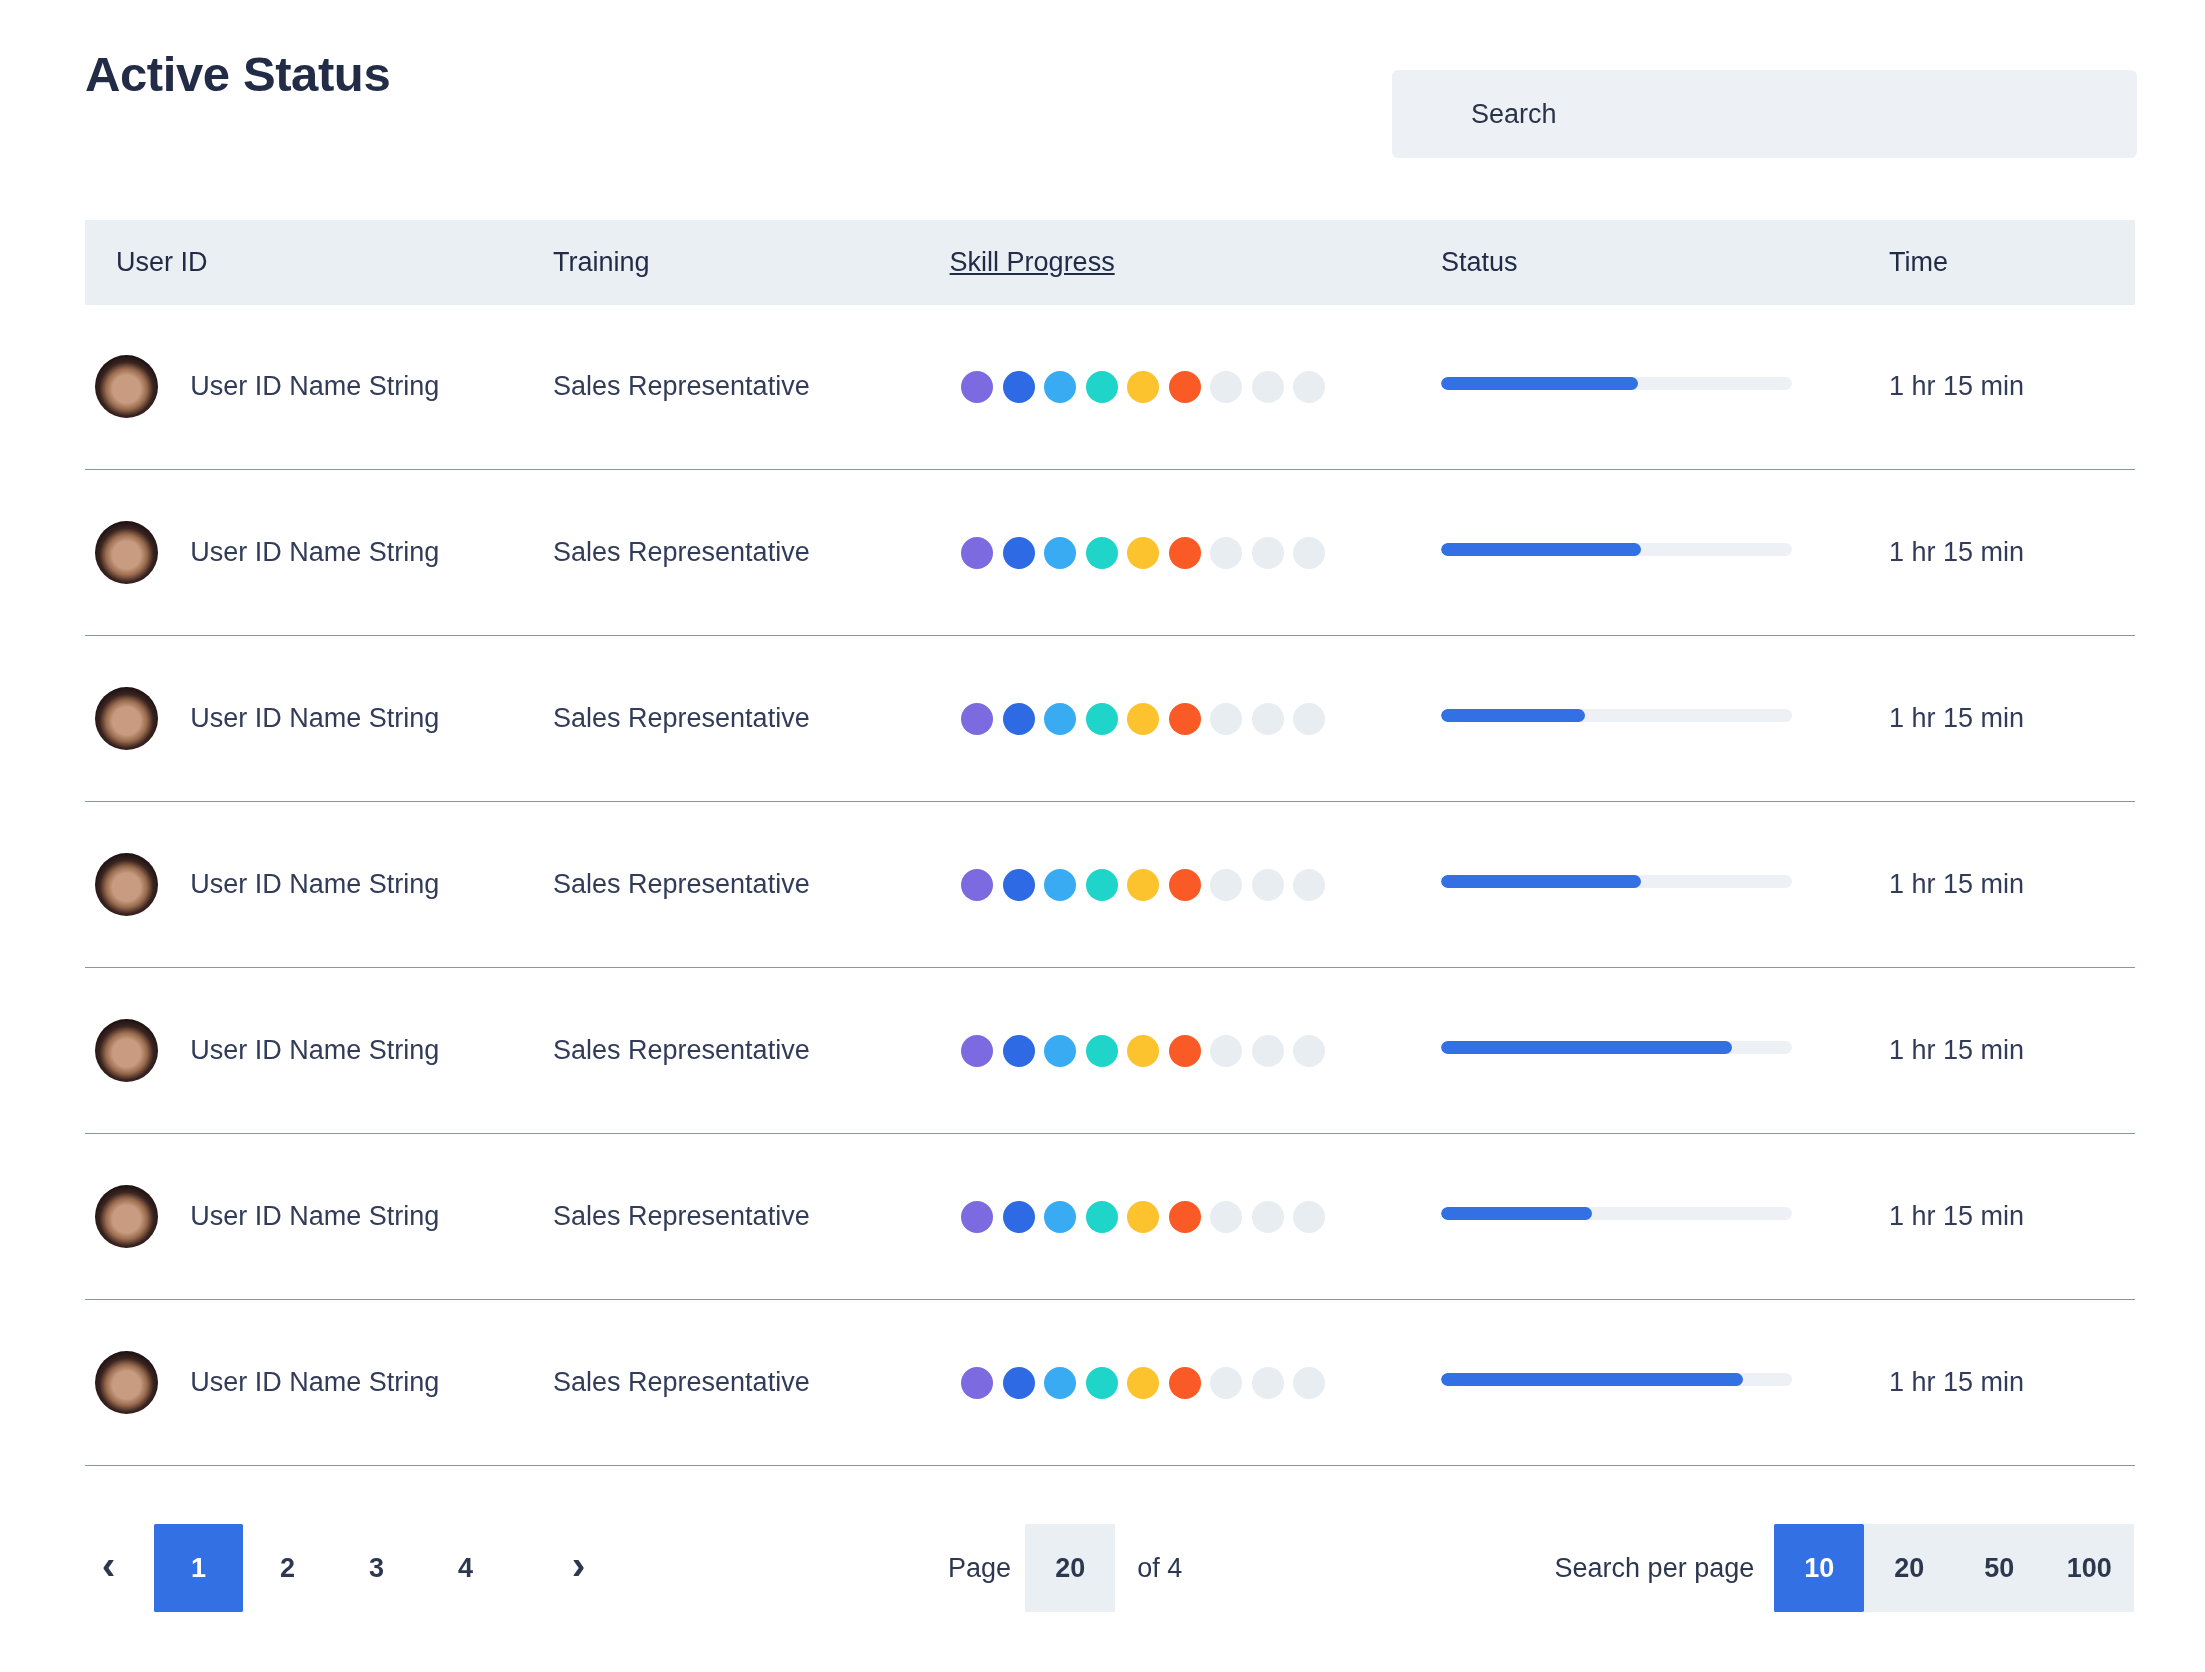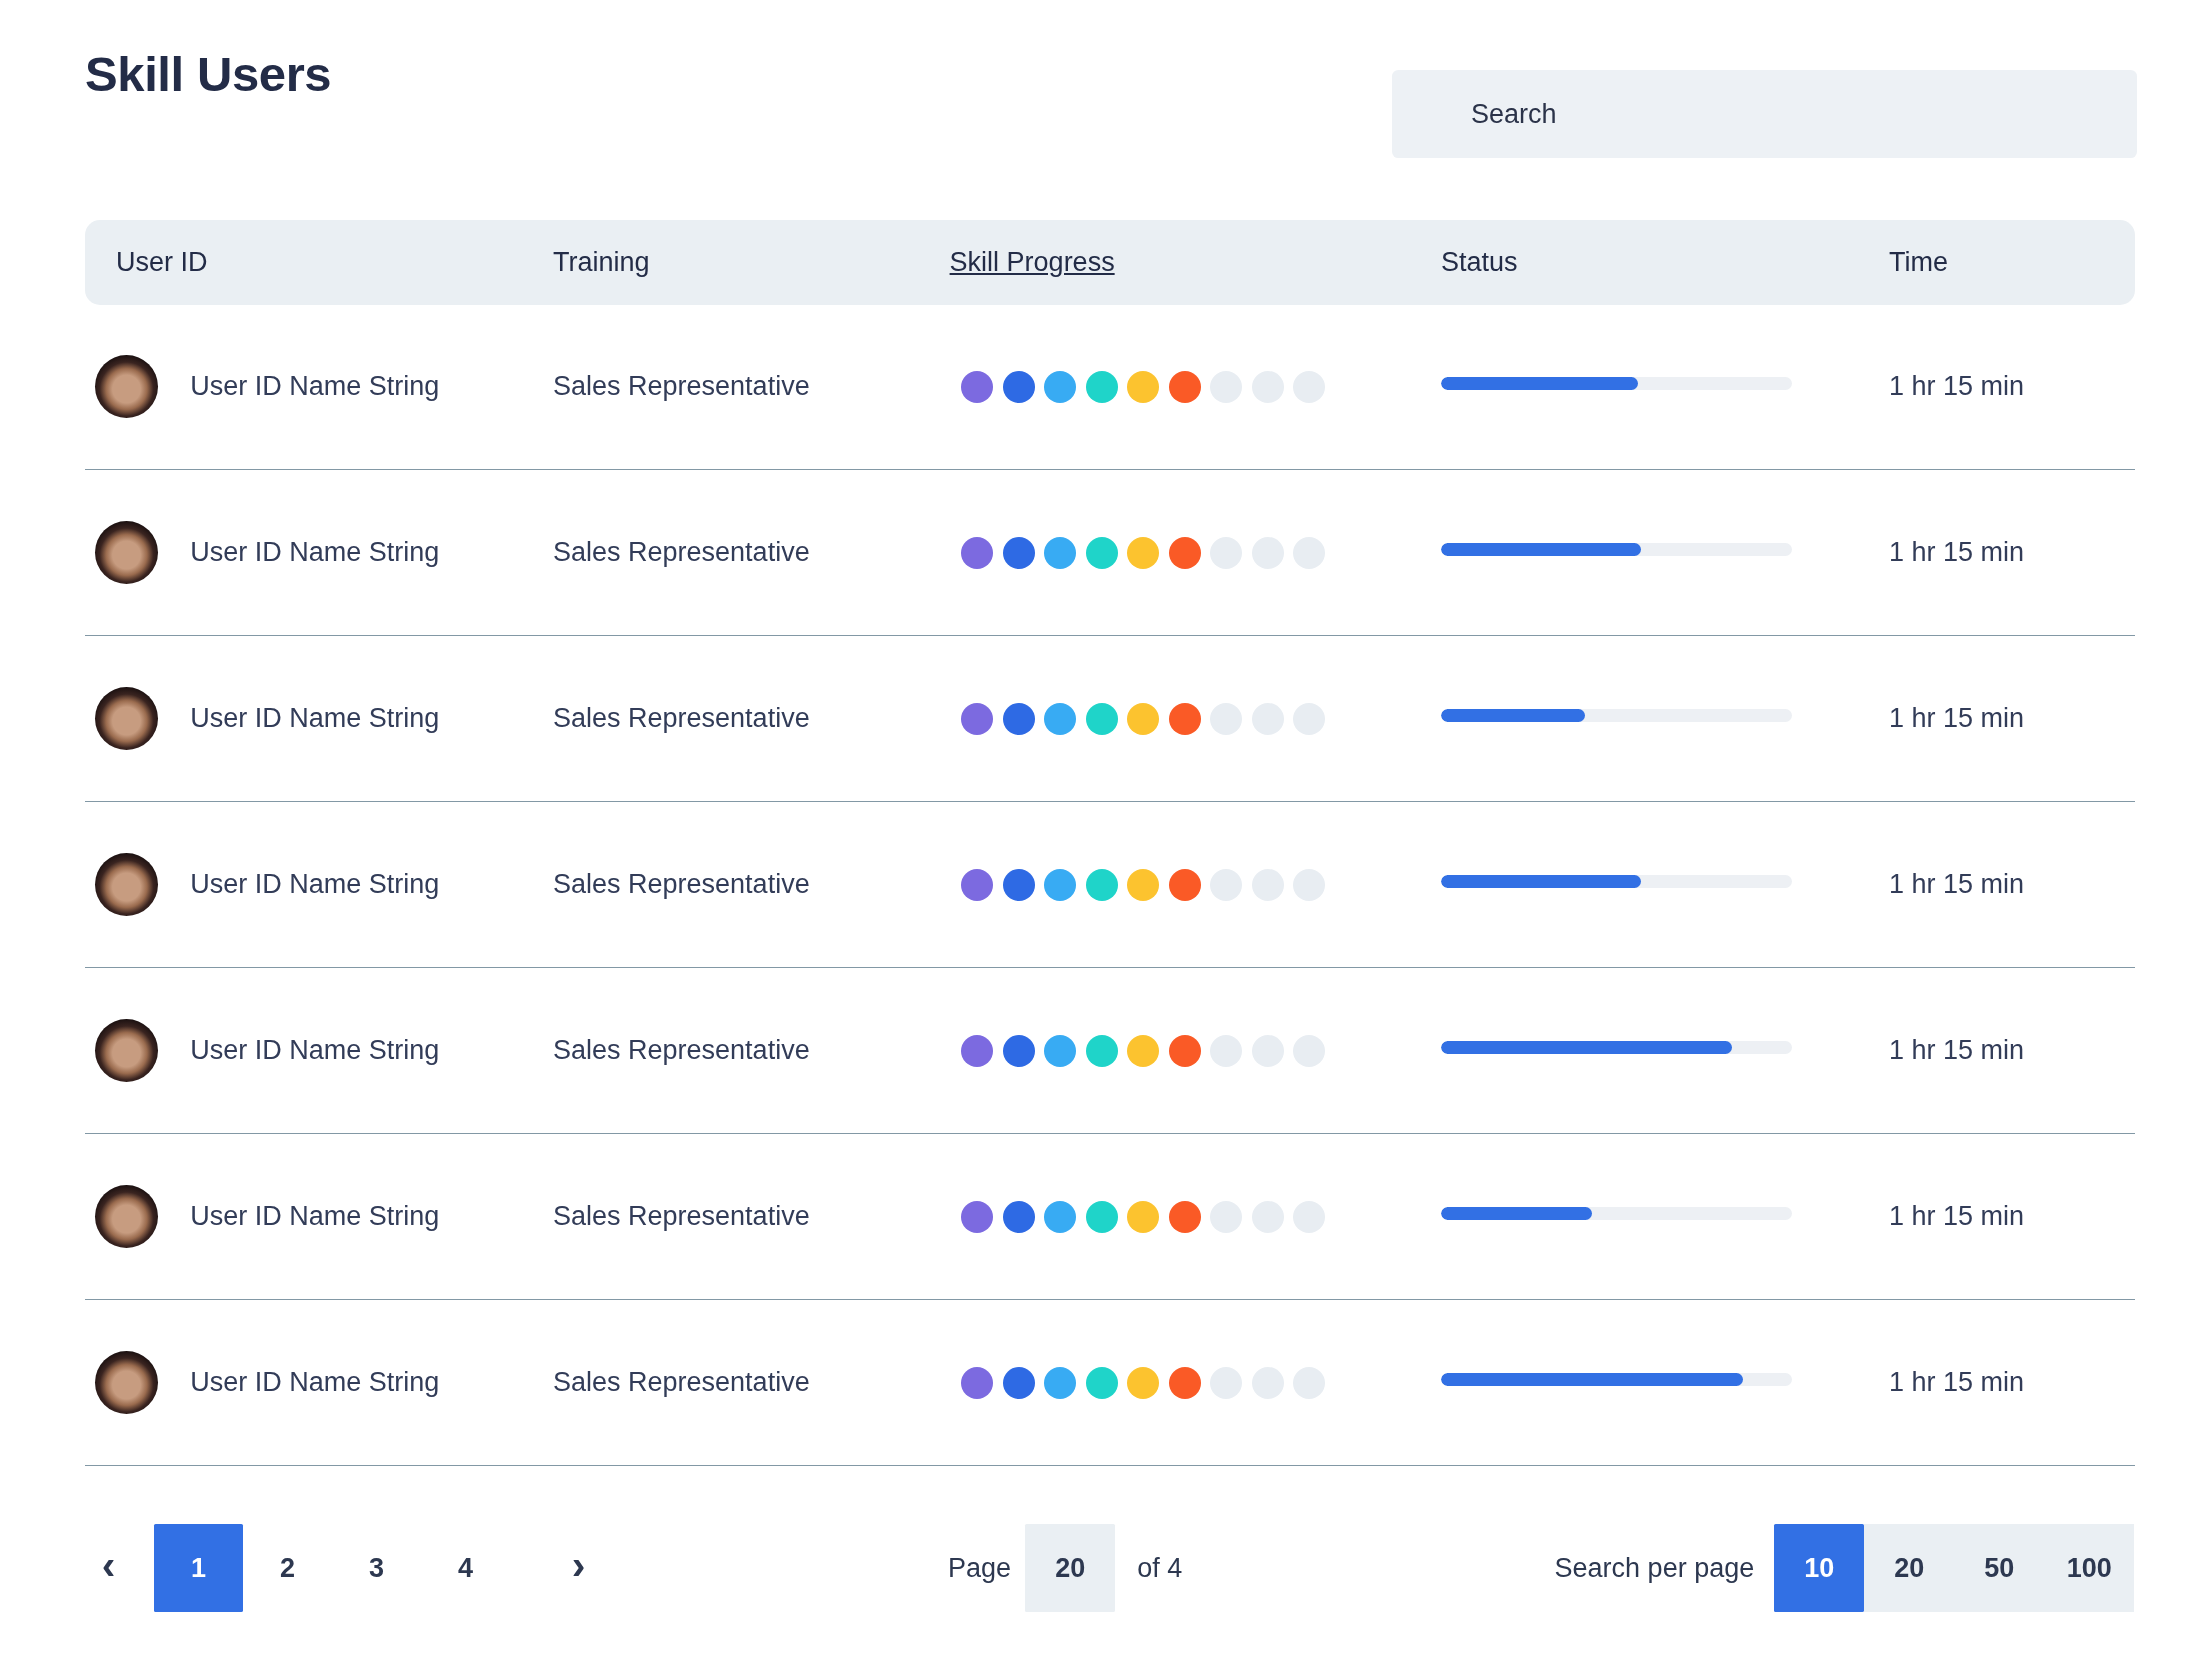--- a/index.html
+++ b/index.html
@@ -29,21 +29,21 @@
   .search-box input{
     width:100%;height:100%;background:transparent;border:none;outline:none;
     padding-left:79px;font-size:27px;color:#4d7c0f;
     font-family:"Liberation Sans", sans-serif;
   }
   .search-box input::placeholder{color:#2b3349;opacity:1;}
 
   
   .thead{
     position:absolute;left:85px;top:220px;width:2050px;height:85px;
-    background:var(--bg-gray);border-radius:15px;
+    background:var(--bg-gray);border-radius:1px;
     display:grid;grid-template-columns:468px 395px 493px 448px 247px;
     align-items:center;
     font-size:27px;color:var(--text-dark);
   }
   .thead .th1{padding-left:31px;}
   .thead .th3{padding-left:1.6px;text-decoration:underline;}
 
   .tbody{position:absolute;left:85px;top:304px;width:2050px;}
   .row{
     height:166px;
@@ -96,21 +96,21 @@
     font-size:27px;font-weight:bold;color:#2d3850;background:var(--bg-gray);cursor:pointer;
     border:none;font-family:"Liberation Sans", sans-serif;
   }
   .rpp-option.active{background:var(--primary);color:#fff;border-radius:1.6px;}
 </style>
 </head>
 <body>
 
 <div id="app">
 
-  <h1 class="page-title">Skill Users</h1>
+  <h1 class="page-title">Active Status</h1>
 
   <div class="search-box">
     <input type="text" placeholder="Search" style="">
   </div>
 
   <div class="thead">
     <div class="th1">User ID</div>
     <div class="th2">Training</div>
     <div class="th3">Skill Progress</div>
     <div class="th4">Status</div>

